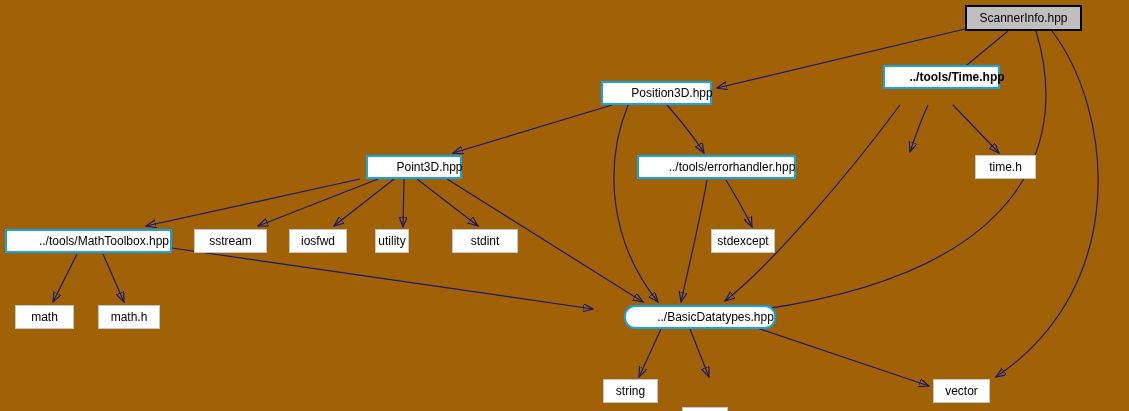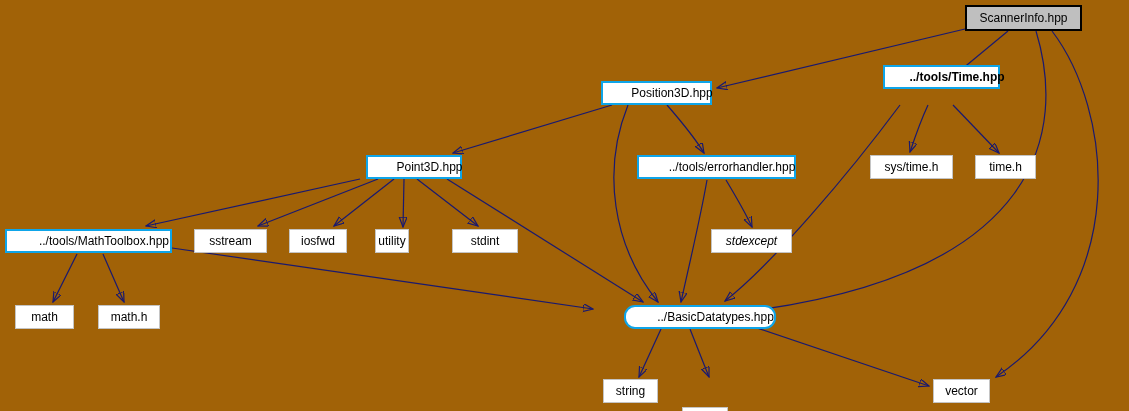--- a/index.html
+++ b/index.html
@@ -67,29 +67,28 @@
     <path d="M 748,325 L 929,386" marker-end="url(#arrow)"></path>
   </svg>
 
   <div class="node root" style="left:965px; top:5px;  width:117px;">ScannerInfo.hpp</div>
 
   <div class="node internal" style="left:601px; top:81px; width:111px;">Position3D.hpp</div>
   <div class="node internal" style="left:883px; top:65px; width:117px;font-weight:bold;">../tools/Time.hpp</div>
 
   <div class="node internal" style="left:366px; top:155px; width:96px;">Point3D.hpp</div>
   <div class="node internal" style="left:637px; top:155px; width:159px;">../tools/errorhandler.hpp</div>
-  <div class="node" style="left:870px; top:155px; width:83px;">sys/time.h</div>
   <div class="node" style="left:975px; top:155px; width:61px;">time.h</div>
 
   <div class="node internal" style="left:5px;   top:229px; width:167px;">../tools/MathToolbox.hpp</div>
   <div class="node" style="left:194px; top:229px; width:73px;">sstream</div>
   <div class="node" style="left:289px; top:229px; width:58px;">iosfwd</div>
   <div class="node" style="left:375px; top:229px; width:34px;">utility</div>
   <div class="node" style="left:452px; top:229px; width:66px;">stdint</div>
-  <div class="node" style="left:711px; top:229px; width:81px;font-style:italic;">stdexcept</div>
+  <div class="node" style="left:711px; top:229px; width:64px;">stdexcept</div>
 
   <div class="node" style="left:15px;  top:305px; width:59px;">math</div>
   <div class="node" style="left:98px;  top:305px; width:62px;">math.h</div>
   <div class="node internal" style="left:624px; top:305px; width:152px;border-radius:11px;">../BasicDatatypes.hpp</div>
 
   <div class="node" style="left:603px; top:379px; width:55px;">string</div>
   <div class="node" style="left:682px; top:379px; width:46px;margin-top:28px;">stdint.h</div>
   <div class="node" style="left:933px; top:379px; width:57px;">vector</div>
 
 </div>

